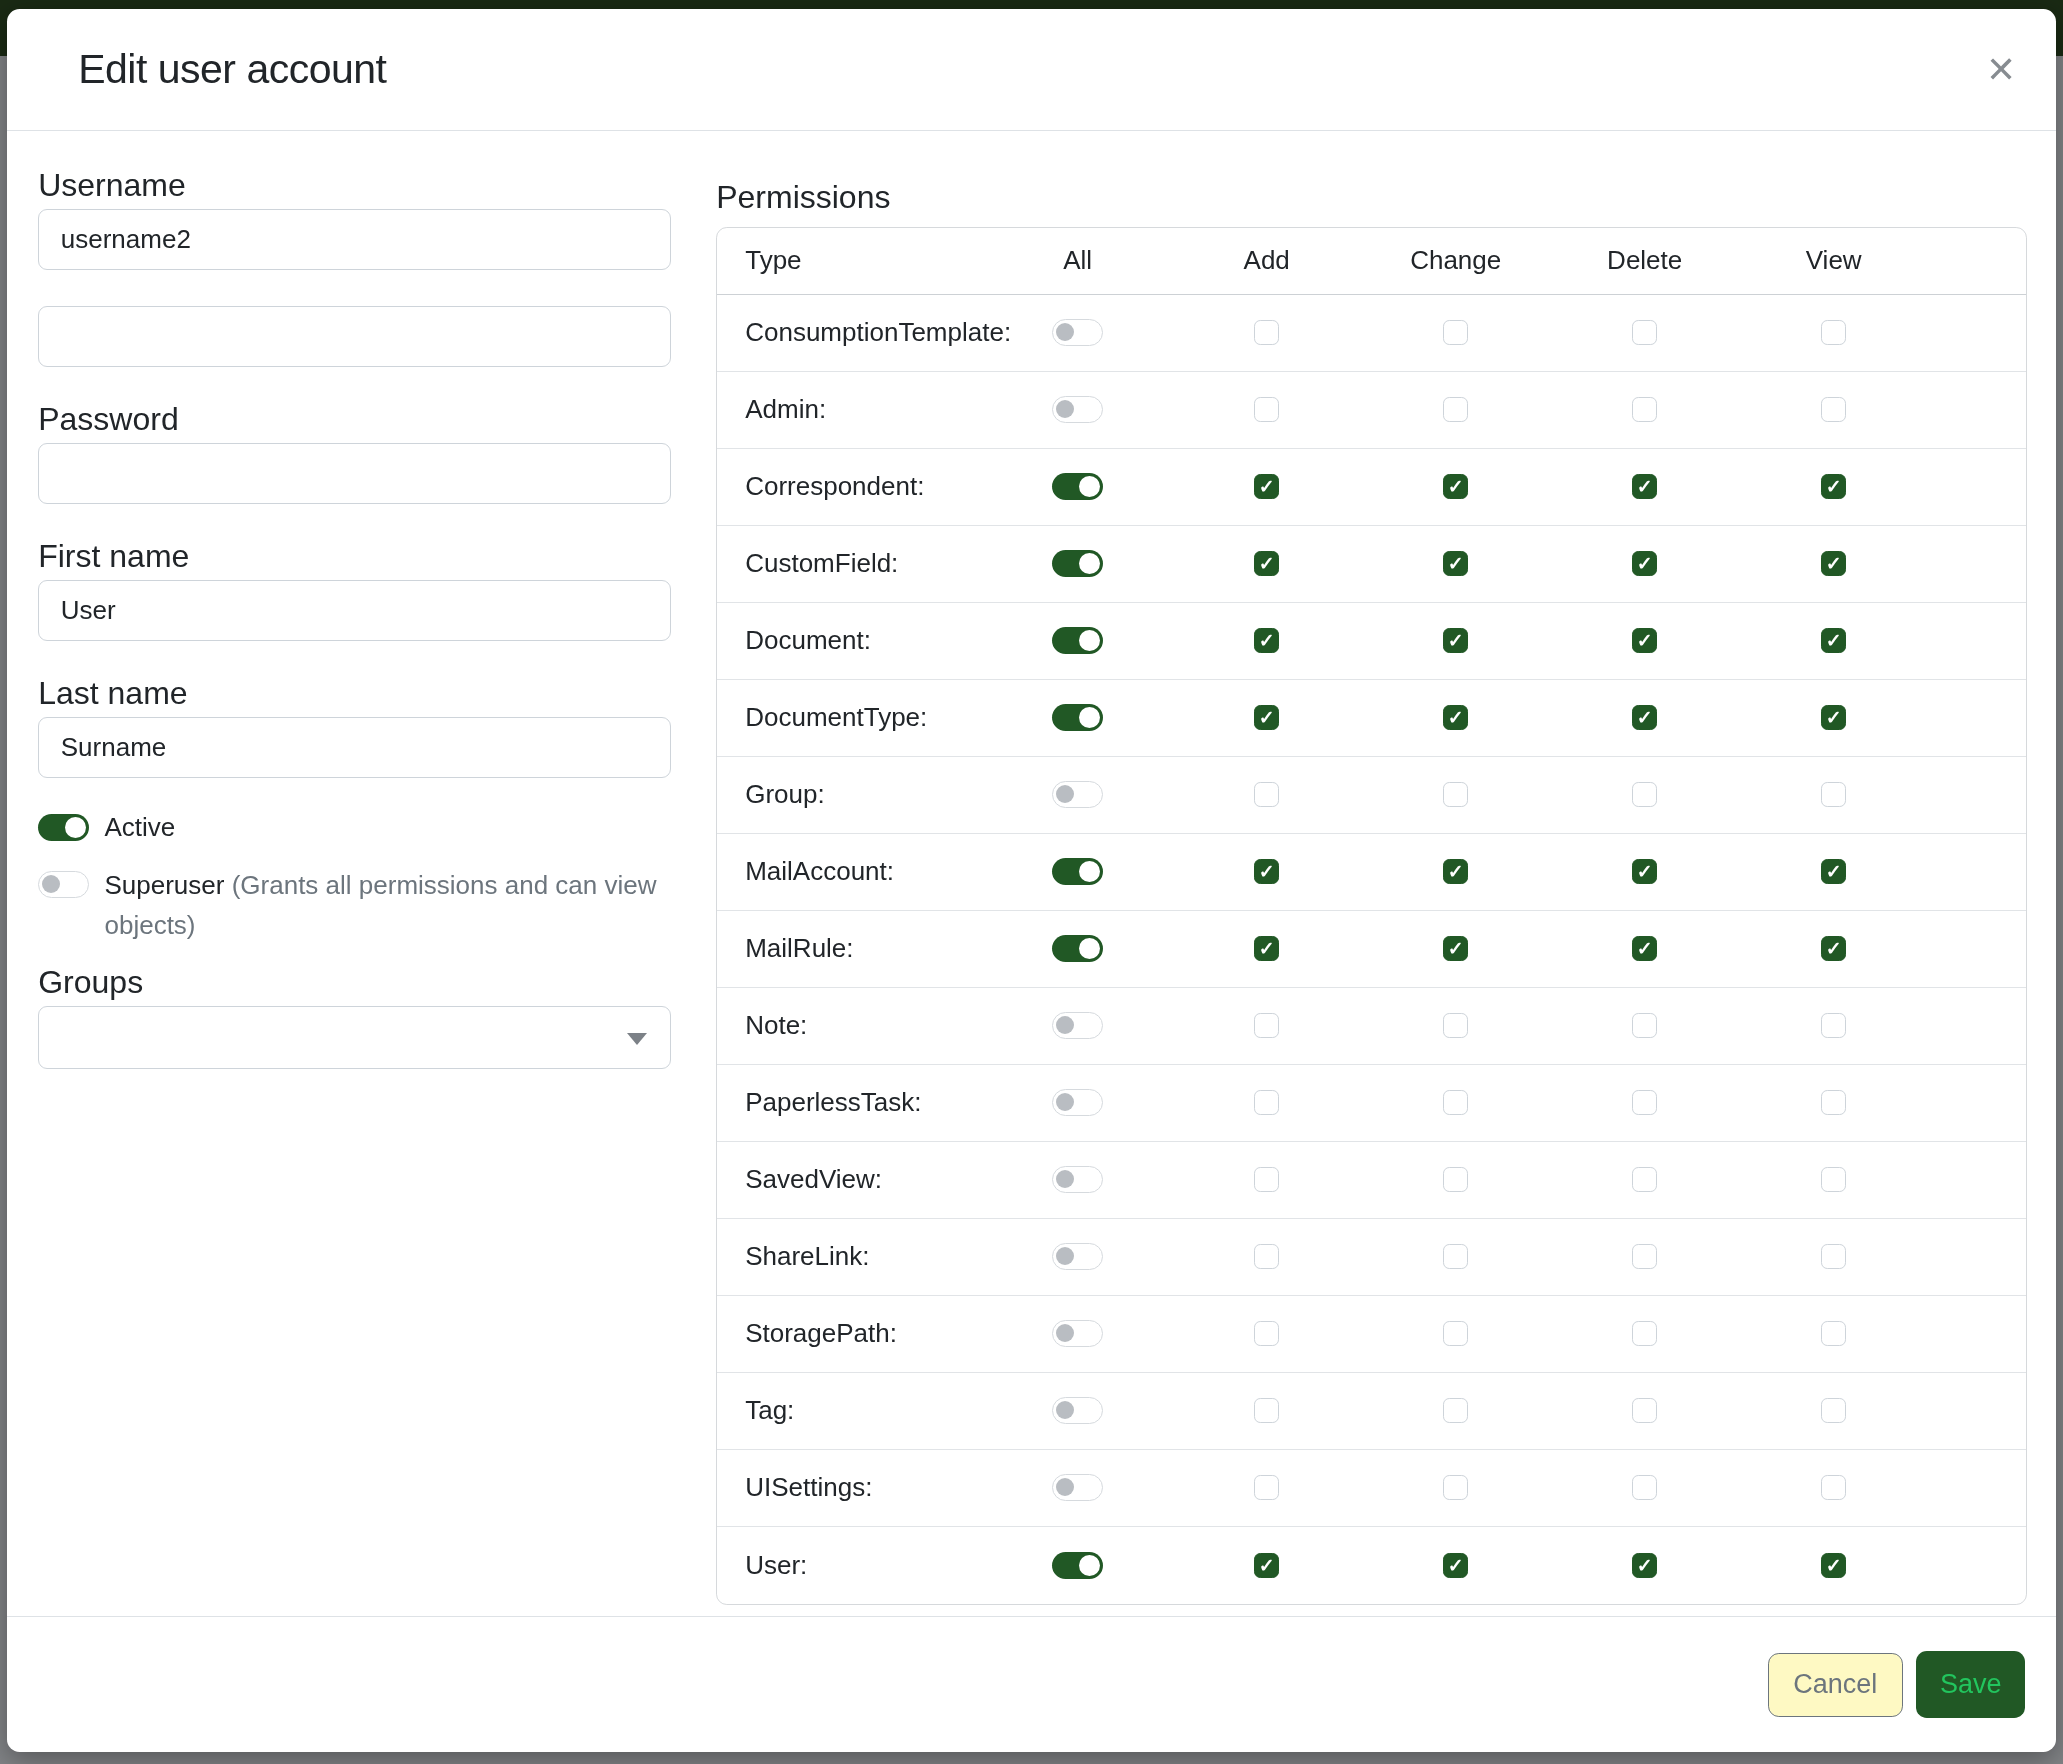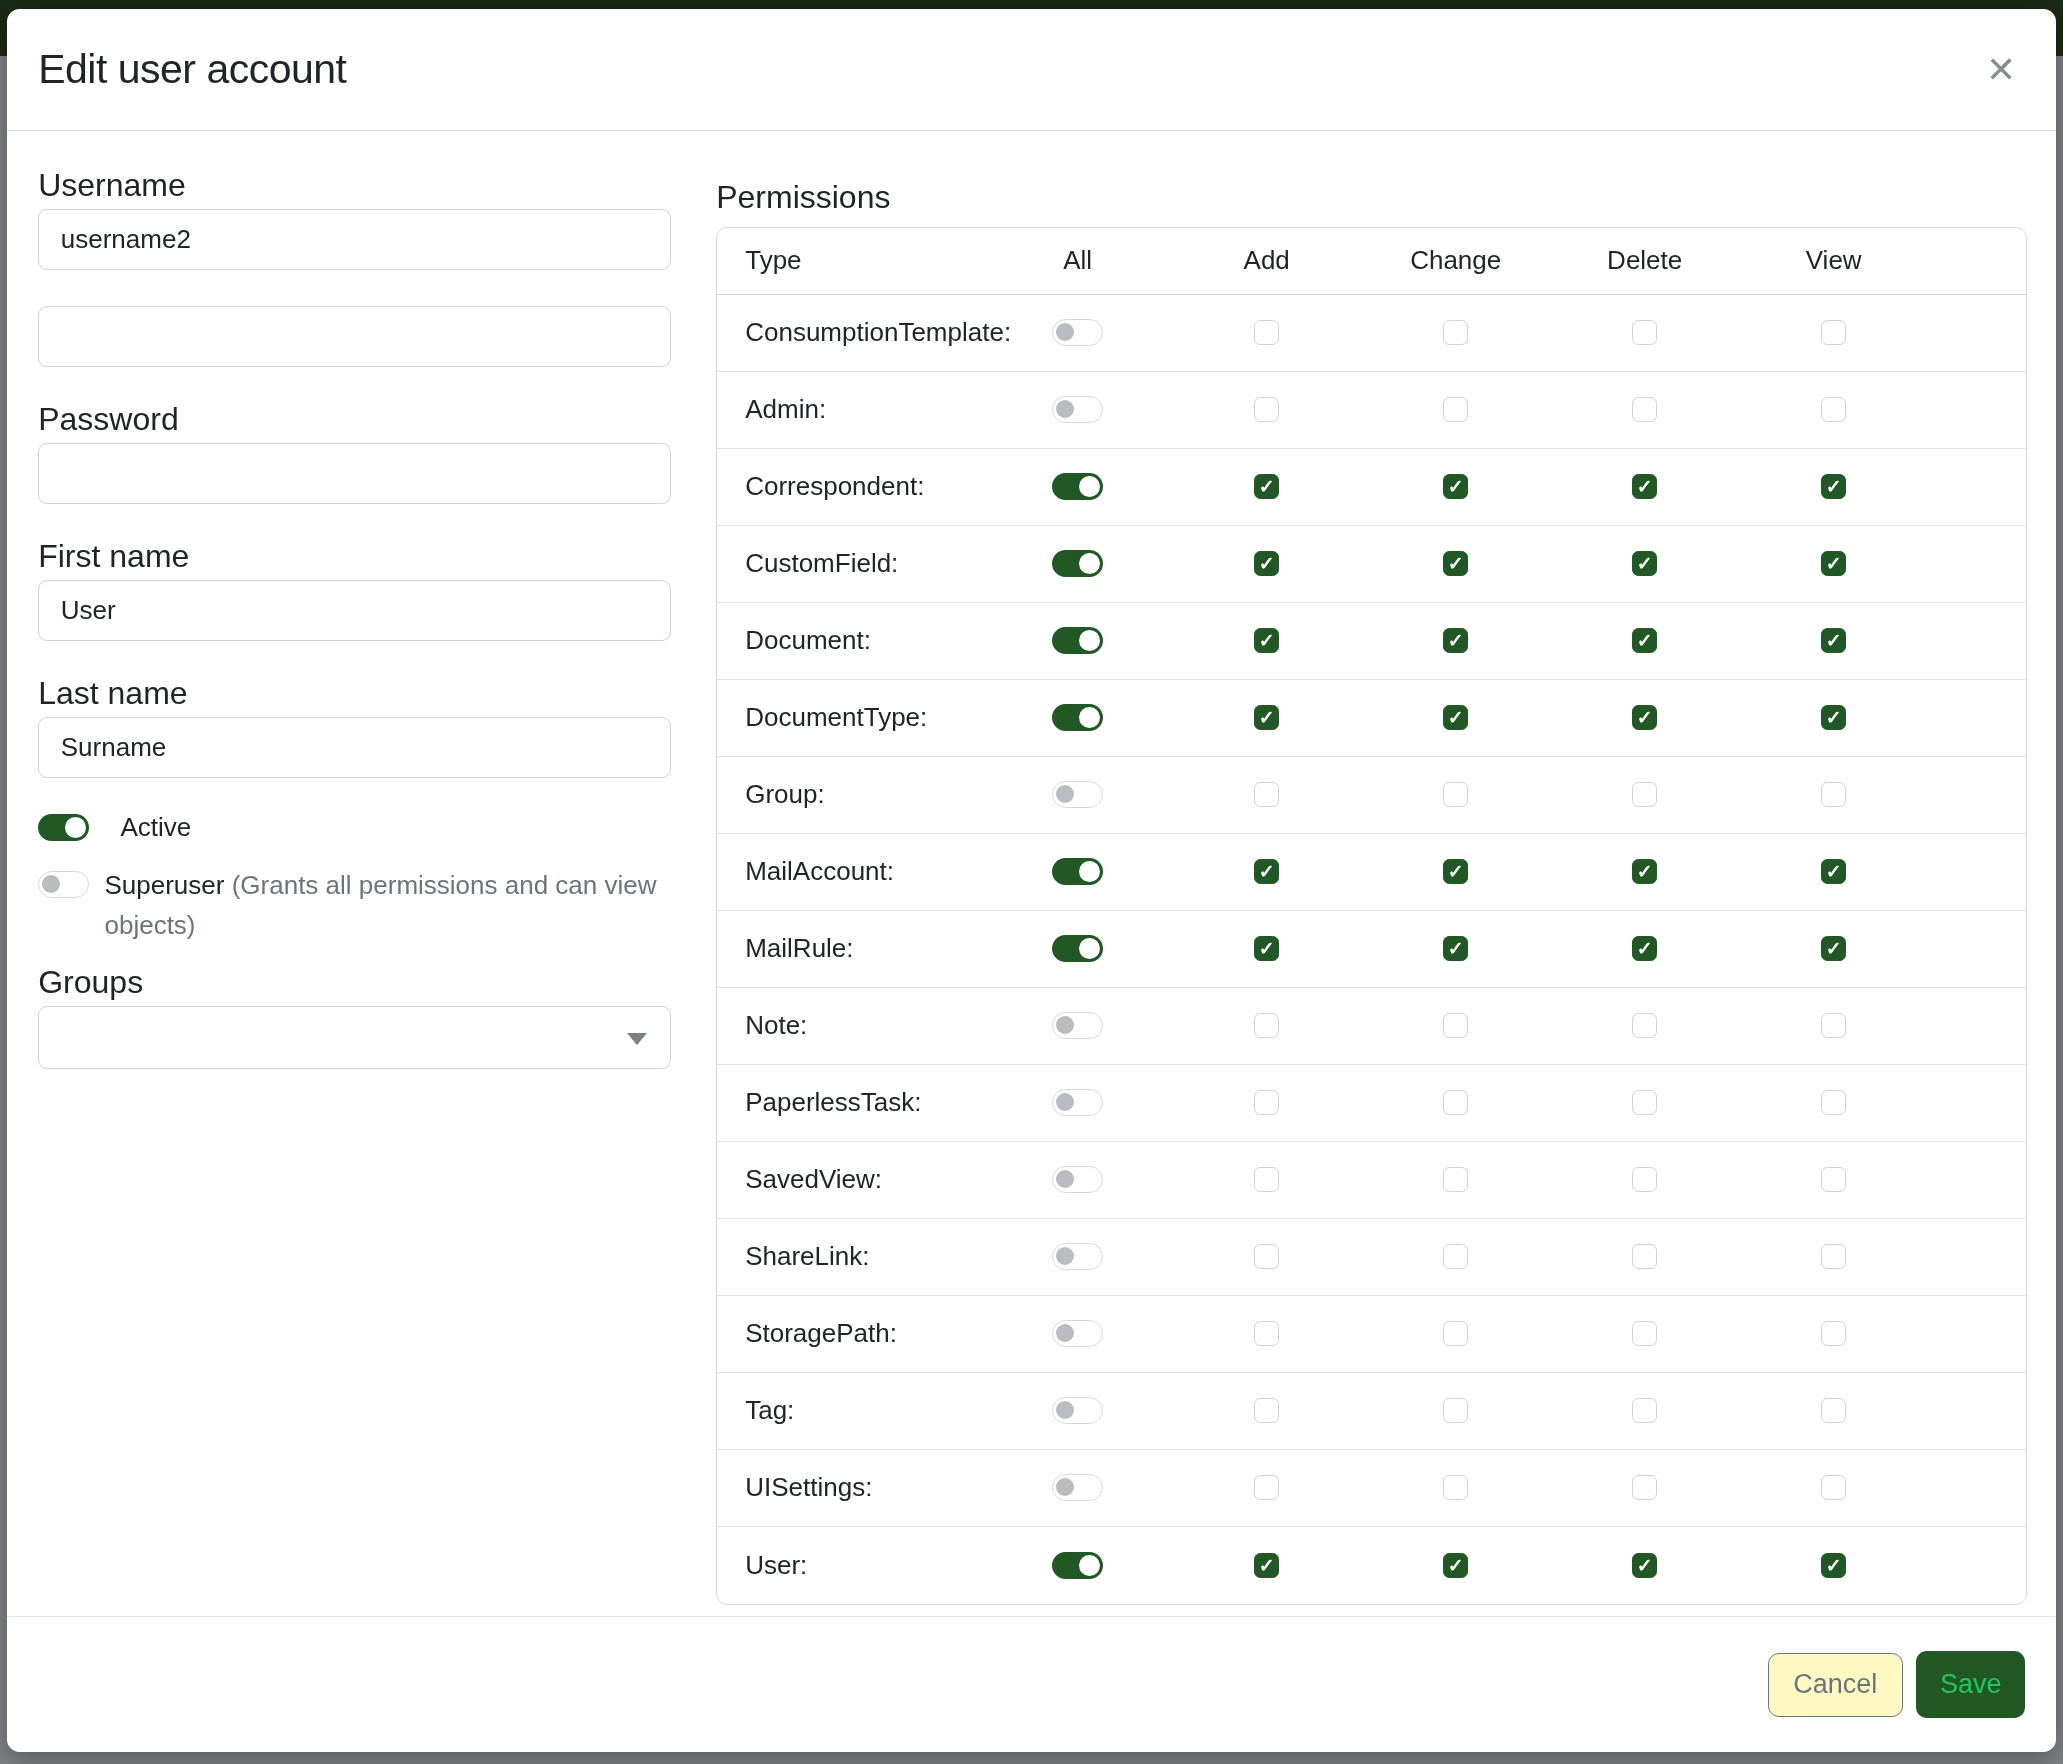--- a/index.html
+++ b/index.html
@@ -20,21 +20,21 @@
     box-shadow:0 7.2px 29px rgba(0,0,0,.35);
     display:flex; flex-direction:column;
   }
   
   .modal-header {
     height:122px; flex:0 0 122px;
     border-bottom:1.8px solid #dee2e6;
     display:flex; align-items:center;
     padding:0 27px 0 31px;
   }
-  .modal-title { font-size:41px; font-weight:500; letter-spacing:-0.5px; flex:1; }
+  .modal-title { font-size:41px; font-weight:500; letter-spacing:-0.5px; flex:1;margin-left:40px; }
   .btn-close {
     width:56px; height:56px; border:none; background:transparent;
     font-size:36px; line-height:1; color:#878c91; cursor:pointer;
     display:flex; align-items:center; justify-content:center; font-weight:400;
   }
   
   .modal-body { flex:1 1 auto; display:flex; padding:38px 29px 0 31px; gap:45px; overflow:hidden; }
   .left-col { width:633px; flex:0 0 633px; }
   .right-col { flex:1 1 auto;margin-top:12px; }
 
@@ -50,21 +50,21 @@
   .switch.on::after {
     content:""; position:absolute; width:21px; height:21px; border-radius:50%;
     background:#fff; top:3.2px; right:3.6px;
   }
   .switch.off { background:#fff; border:1.8px solid #d6dade; }
   .switch.off::after {
     content:""; position:absolute; width:18px; height:18px; border-radius:50%;
     background:#b9bdc2; top:2.7px; left:2.7px;
   }
   .toggle-row { display:flex; align-items:center; }
-  .toggle-row.active-row { margin-top:27px;gap:16px; }
+  .toggle-row.active-row { margin-top:27px; }
   .toggle-row.superuser-row { margin-top:30px; align-items:flex-start; }
   .toggle-label { font-size:26px; margin-left:15.3px; line-height:27px; }
   .su-text { margin-left:15.3px; width:576px; font-size:26px; line-height:40px; margin-top:-6.3px; }
   .su-note { color:#6c757d; }
   .groups-label { margin-top:21.6px; }
   .select-box {
     position:relative; width:100%; height:63px;
     border:1.8px solid #ced4da; border-radius:9px; background:#fff; cursor:pointer;
   }
   .select-caret {

